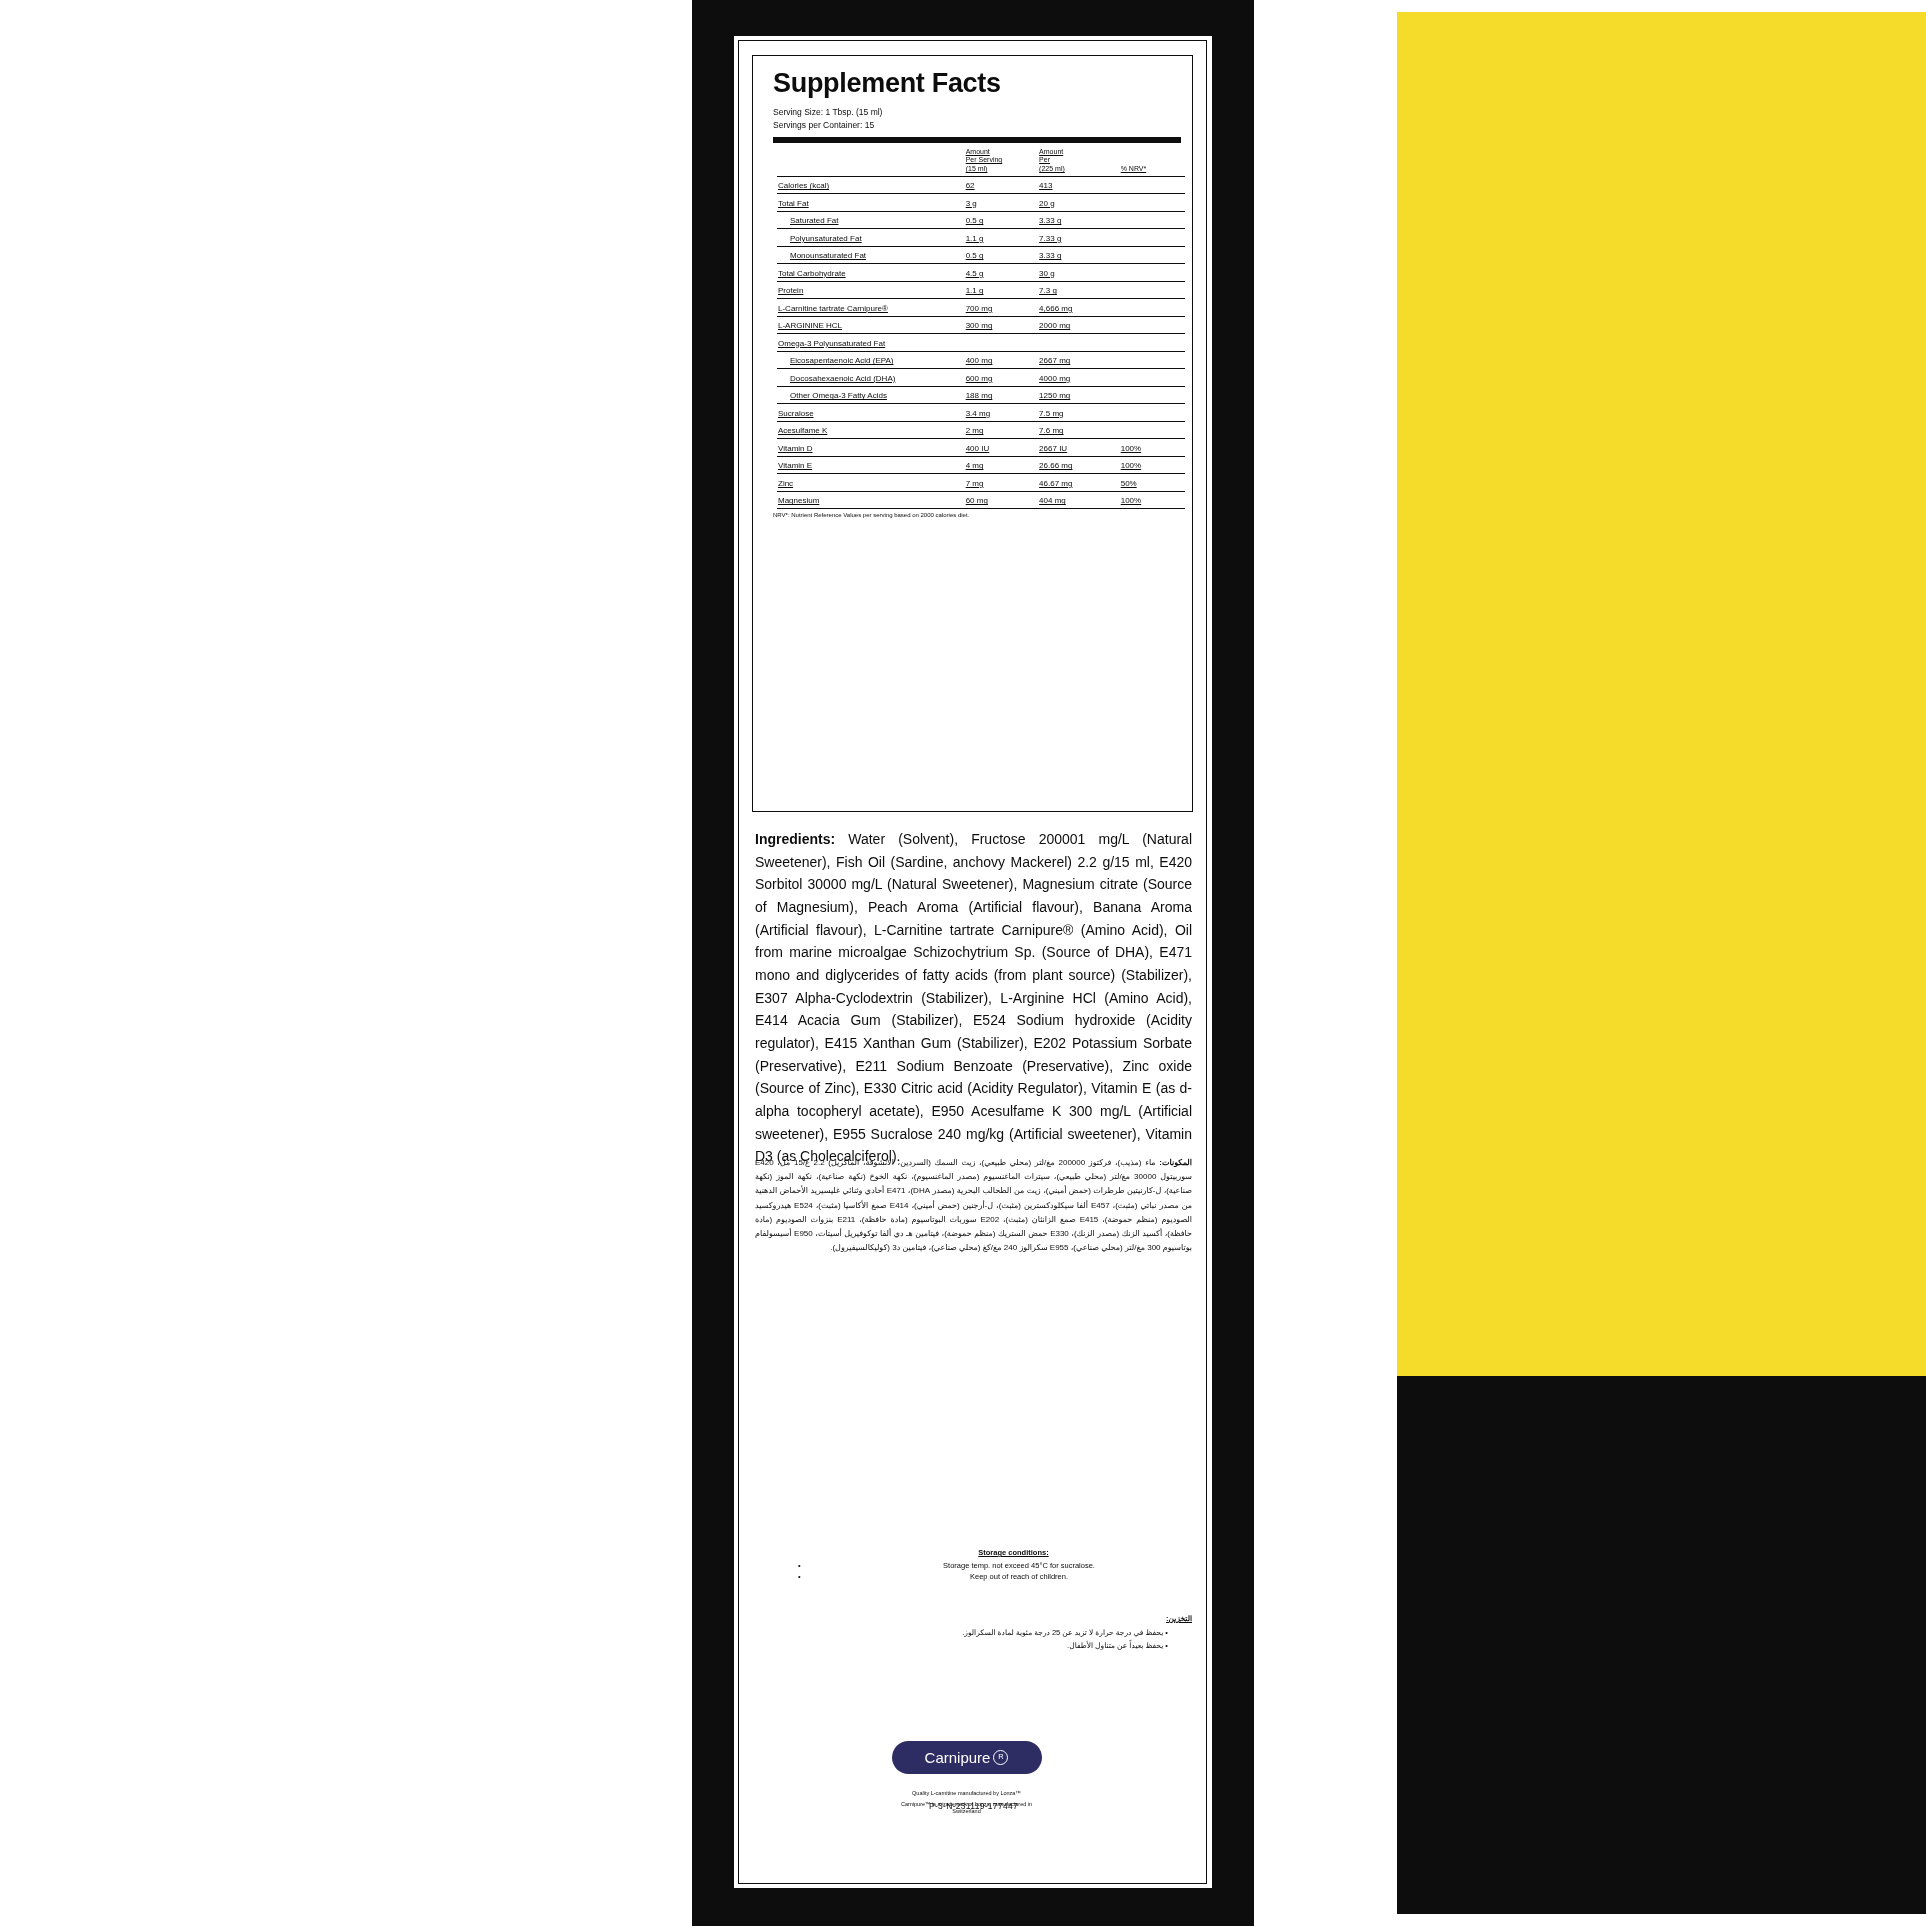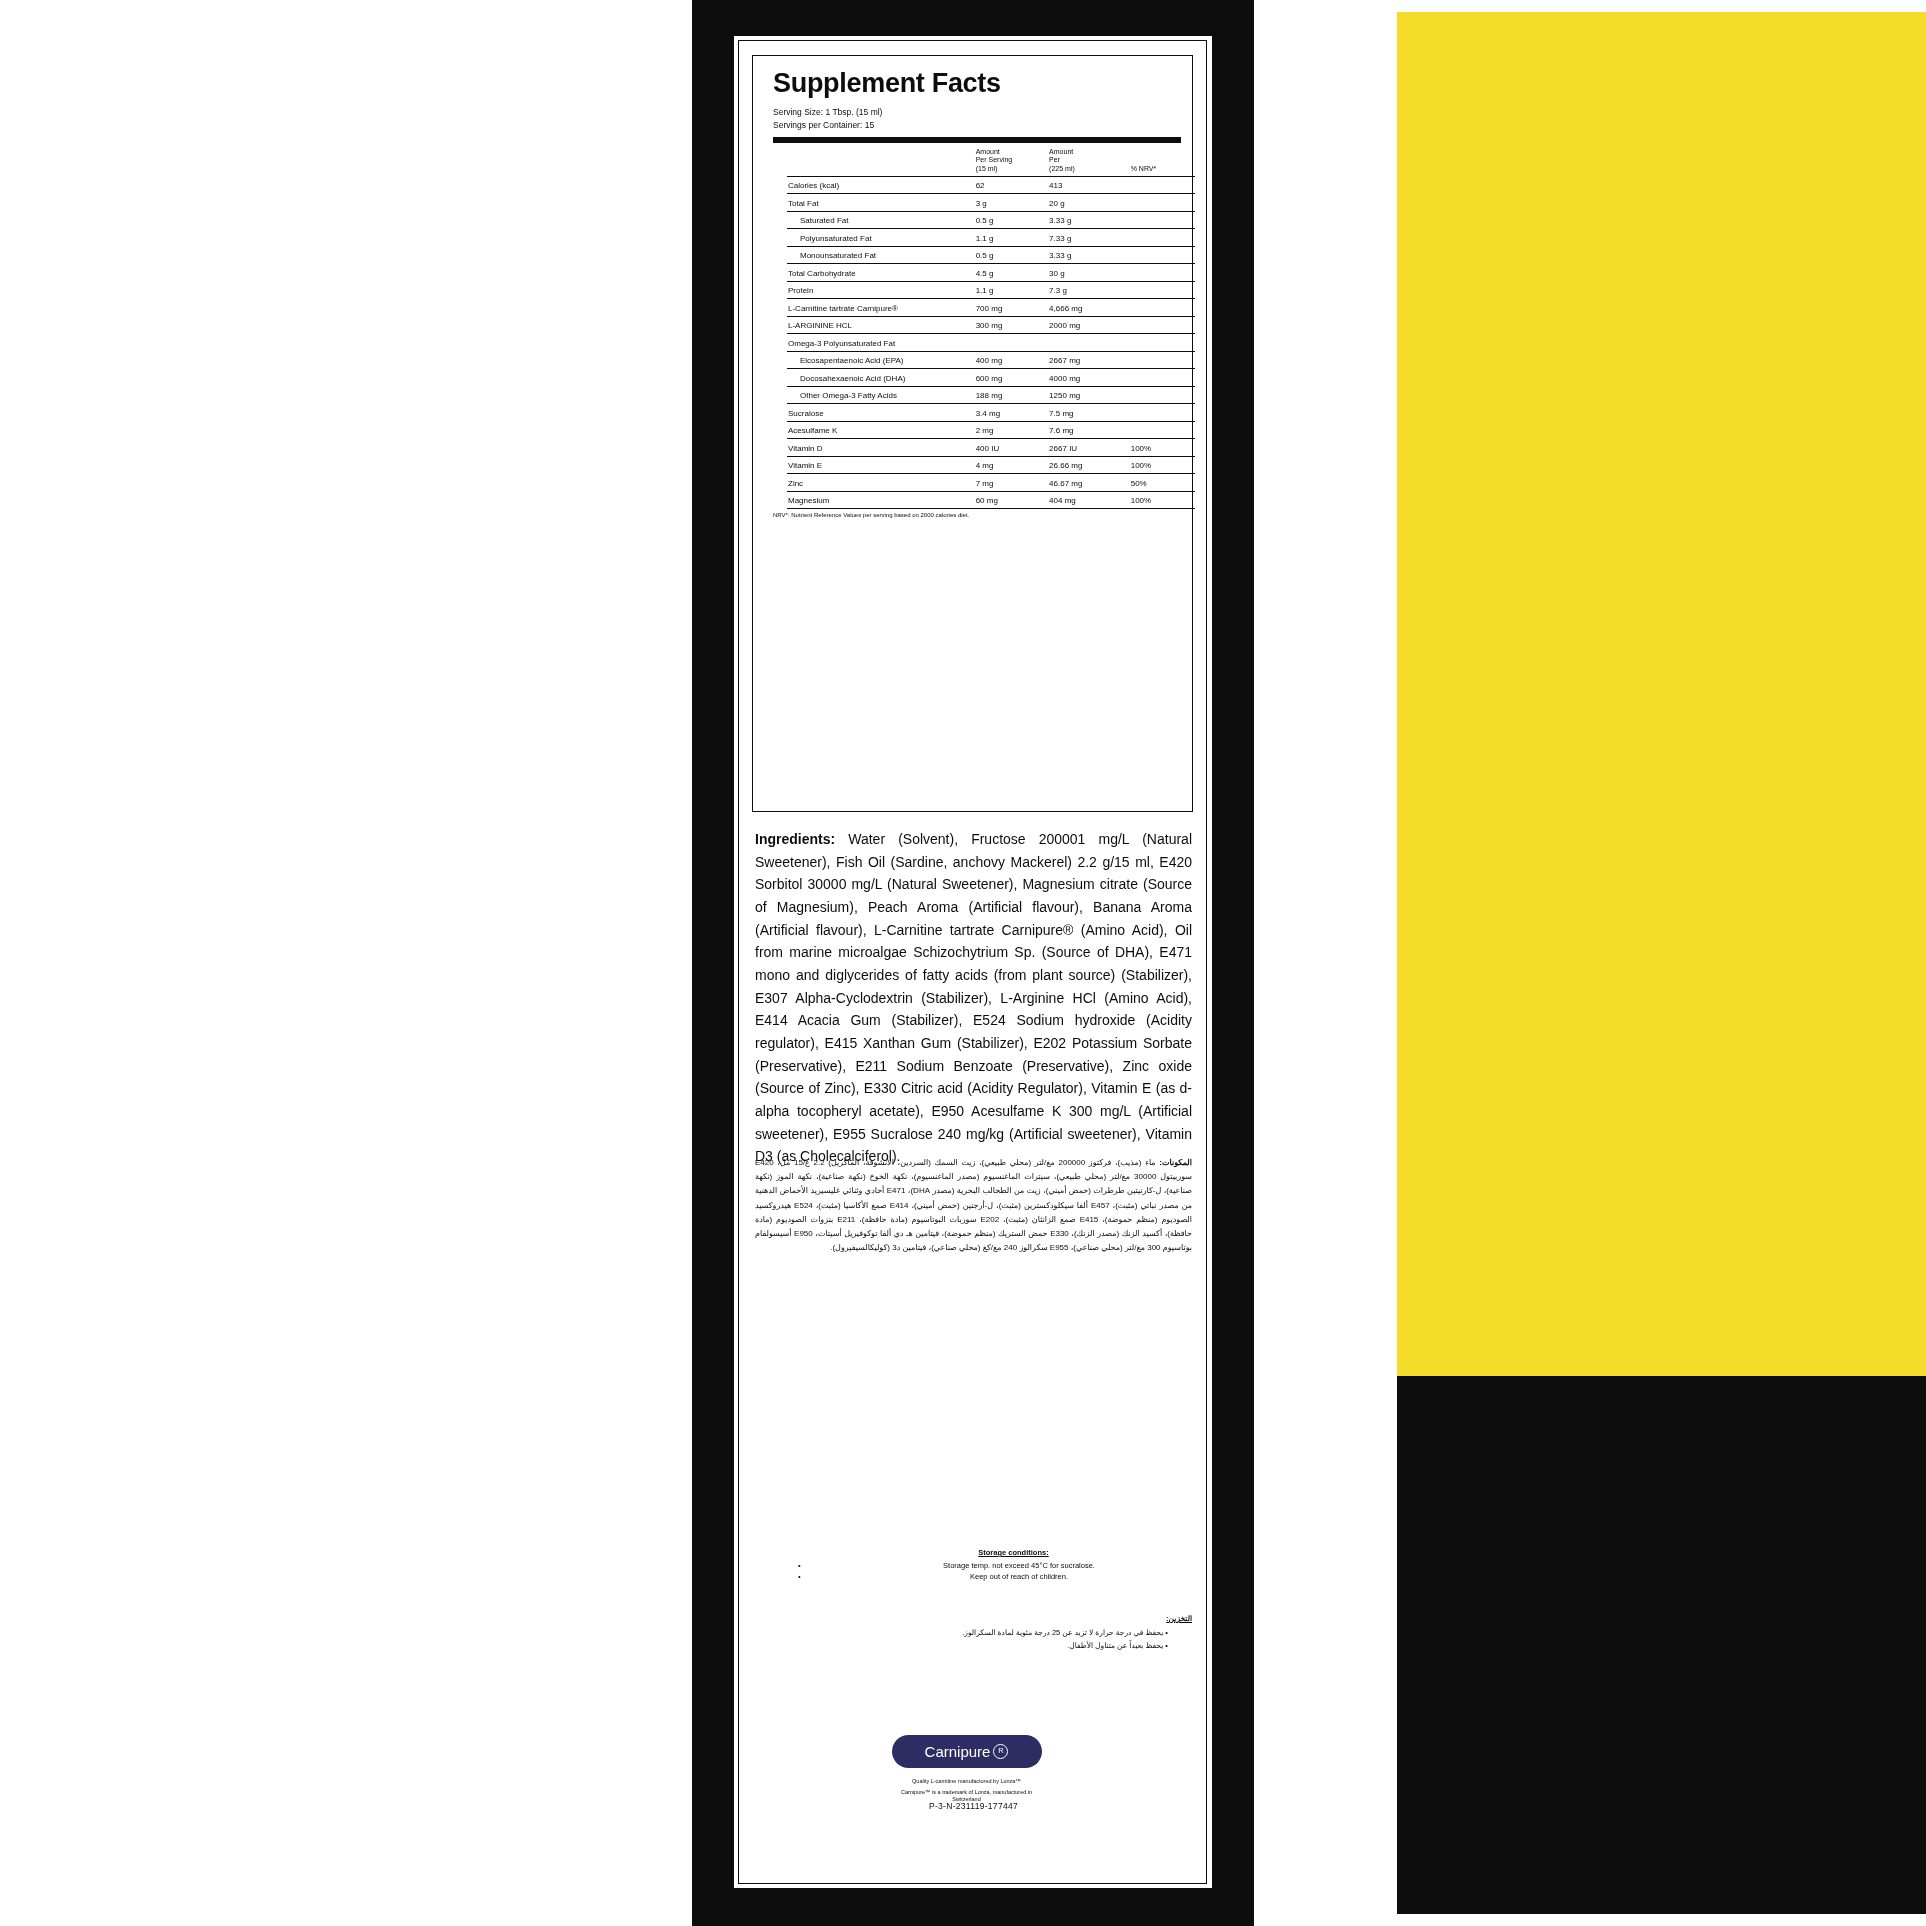--- a/index.html
+++ b/index.html
@@ -88,23 +88,24 @@
   #sf-rule-thick {
     height: 6.5px;
     background: #0d0d0d;
     margin: 5px 0 0 9px;
     width: calc(100% - 9px);
   }
 
   table.sf-table {
     border-collapse: collapse;
     width: calc(100% - 9px);
-    margin-left: 23px;
+    margin-left: 13px;
     font-size: 8px;
     color: #0d0d0d;
+    text-decoration: underline;
   }
   table.sf-table td, table.sf-table th {
     border-bottom: 0.8px solid #0d0d0d;
     padding: 4.5px 1px 3px 1px;
     text-align: left;
     vertical-align: bottom;
     font-weight: normal;
   }
   table.sf-table th {
     border-bottom: 1.5px solid #0d0d0d;
@@ -193,21 +194,21 @@
     width: 150px;
     height: 33px;
     border-radius: 16.6px;
     background: #2d2d63;
     color: #ffffff;
     font-size: 15px;
     display: flex;
     align-items: center;
     justify-content: center;
     gap: 3px;
-    margin: 10px auto;
+    margin: 16px auto;
   }
   #carnipure-r {
     display: inline-block;
     width: 13px;
     height: 13px;
     border: 1px solid #ffffff;
     border-radius: 50%;
     font-size: 7.5px;
     line-height: 12px;
     text-align: center;

